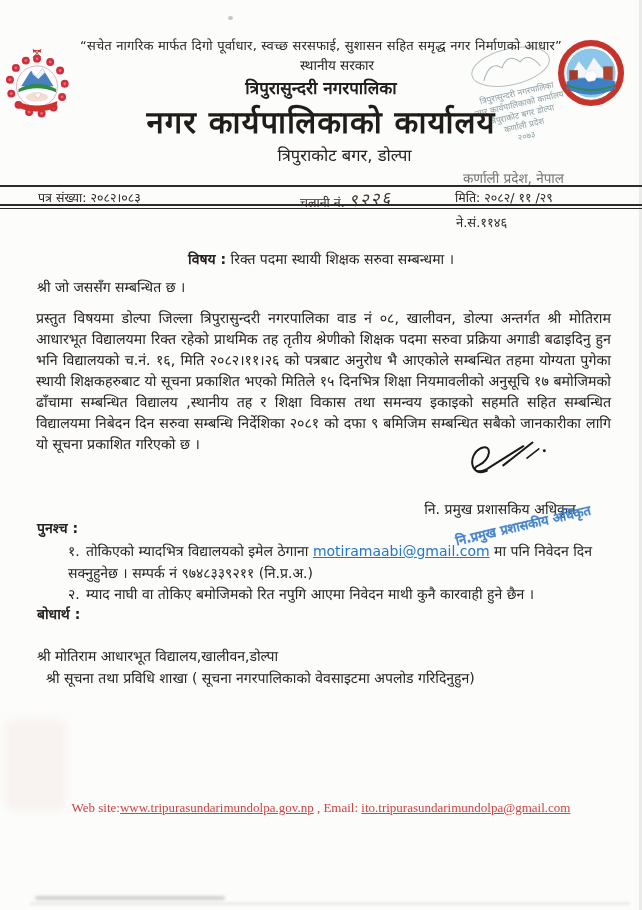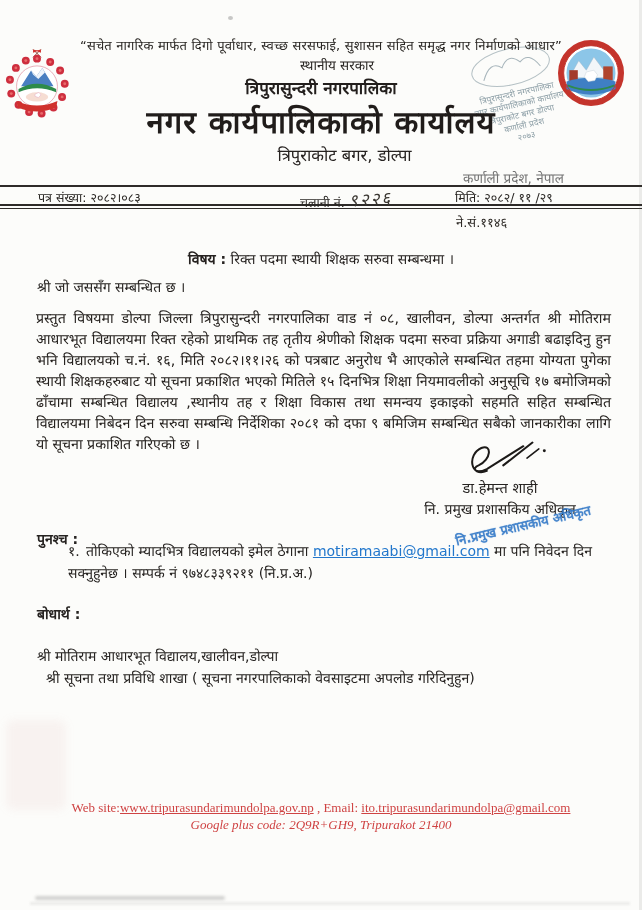--- a/index.html
+++ b/index.html
@@ -34,21 +34,21 @@
   .sig-svg{left:448px;top:438px;}
   .sig-name{left:400px;top:477px;width:200px;text-align:center;font-size:14.5px;}
   .sig-desg{left:380px;top:499px;width:240px;text-align:center;font-size:14px;}
   .blue-stamp{left:428px;top:516px;width:190px;text-align:center;font-size:13px;font-weight:bold;
     color:rgba(46,118,197,.8);transform:rotate(-13deg);text-shadow:0 0 1px rgba(46,118,197,.45);}
   
   .gray-stamp{left:452px;top:46px;width:130px;transform:rotate(-13deg);color:rgba(122,143,153,.85);text-align:center;}
   .gray-stamp .ln{font-size:8.5px;line-height:11px;white-space:nowrap;}
   .gray-stamp svg{display:block;margin:0 auto 2px auto;}
   
-  .ps-head{left:37px;top:518px;font-size:14px;font-weight:bold;margin-top:11px;}
+  .ps-head{left:37px;top:518px;font-size:14px;font-weight:bold;}
   .ps-item1{left:68px;top:540px;width:530px;font-size:14px;line-height:22px;}
   .ps-item2{left:68px;top:584px;width:545px;font-size:14px;}
   .cc-head{left:37px;top:604px;font-size:14px;font-weight:bold;}
   .cc1{left:37px;top:624px;font-size:14px;}
   .cc2{left:37px;top:646px;font-size:14px;}
   .cc3{left:37px;top:668px;font-size:14px;margin-left:9px;}
   .num{display:inline-block;width:18px;}
   a.bluelink{color:#2277cc;text-decoration:underline;cursor:pointer;}
   
   .footer1{top:800px;font-size:13px;color:#cf4343;font-family:"Liberation Serif","DejaVu Serif",serif;text-align:center;}
@@ -166,36 +166,37 @@
   <div class="abs salutation">श्री जो जससँग सम्बन्धित छ ।</div>
 
   <div class="abs body-par">प्रस्तुत विषयमा डोल्पा जिल्ला त्रिपुरासुन्दरी नगरपालिका वाड नं ०८, खालीवन, डोल्पा अन्तर्गत श्री मोतिराम आधारभूत विद्यालयमा रिक्त रहेको प्राथमिक तह तृतीय श्रेणीको शिक्षक पदमा सरुवा प्रक्रिया अगाडी बढाइदिनु हुन भनि विद्यालयको च.नं. १६, मिति २०८२।११।२६ को पत्रबाट अनुरोध भै आएकोले सम्बन्धित तहमा योग्यता पुगेका स्थायी शिक्षकहरुबाट यो सूचना प्रकाशित भएको मितिले १५ दिनभित्र शिक्षा नियमावलीको अनुसूचि १७ बमोजिमको ढाँचामा सम्बन्धित विद्यालय ,स्थानीय तह र शिक्षा विकास तथा समन्वय इकाइको सहमति सहित सम्बन्धित विद्यालयमा निबेदन दिन सरुवा सम्बन्धि निर्देशिका २०८१ को दफा ९ बमिजिम सम्बन्धित सबैको जानकारीका लागि यो सूचना प्रकाशित गरिएको छ ।</div>
 
   <svg class="abs sig-svg" width="105" height="42" viewBox="0 0 110 46">
     <path d="M40 36 C22 44 18 18 34 11 C46 6 45 24 31 30 C23 33 27 40 40 34 L80 9" fill="none" stroke="#1c1a18" stroke-width="2.2" stroke-linecap="round"></path>
     <path d="M58 30 L90 5" fill="none" stroke="#1c1a18" stroke-width="2.2" stroke-linecap="round"></path>
     <path d="M84 22 L97 12" fill="none" stroke="#1c1a18" stroke-width="1.8" stroke-linecap="round"></path>
     <circle cx="103" cy="14" r="1.6" fill="#1c1a18"></circle>
   </svg>
-  <div class="abs sig-name">डा.हेमन्त शाही</div>
   <div class="abs sig-desg">नि. प्रमुख प्रशासकिय अधिकृत</div>
   <div class="abs blue-stamp">नि.प्रमुख प्रशासकीय अधिकृत</div>
 
   <div class="abs ps-head">पुनश्च :</div>
   <div class="abs ps-item1">
     <span class="num">१.</span><span>तोकिएको म्यादभित्र विद्यालयको इमेल ठेगाना </span><a class="bluelink">motiramaabi@gmail.com</a><span> मा पनि निवेदन दिन सक्नुहुनेछ । सम्पर्क नं ९७४८३३९२११ (नि.प्र.अ.)</span>
   </div>
+  <div class="abs ps-item2">
+    <span class="num">२.</span><span>म्याद नाघी वा तोकिए बमोजिमको रित नपुगि आएमा निवेदन माथी कुनै कारवाही हुने छैन ।</span>
+  </div>
 
   <div class="abs cc-head">बोधार्थ :</div>
   <div class="abs cc2">श्री मोतिराम आधारभूत विद्यालय,खालीवन,डोल्पा</div>
   <div class="abs cc3">श्री सूचना तथा प्रविधि शाखा ( सूचना नगरपालिकाको वेवसाइटमा अपलोड गरिदिनुहुन)</div>
 
   <div class="abs ctr footer1">
     <span>Web site:</span><span class="u">www.tripurasundarimundolpa.gov.np</span><span> , Email: </span><span class="u">ito.tripurasundarimundolpa@gmail.com</span>
   </div>
-  <div class="abs ctr footer2">Google plus code: 2Q9R+GH9, Tripurakot 21400</div>
 
   <div class="abs edge-r"></div>
   <div class="abs smudge1"></div>
   <div class="abs smudge2"></div>
   <div class="abs ghost"></div>
   <div class="abs speck"></div>
 </div>
 
 </body></html>

